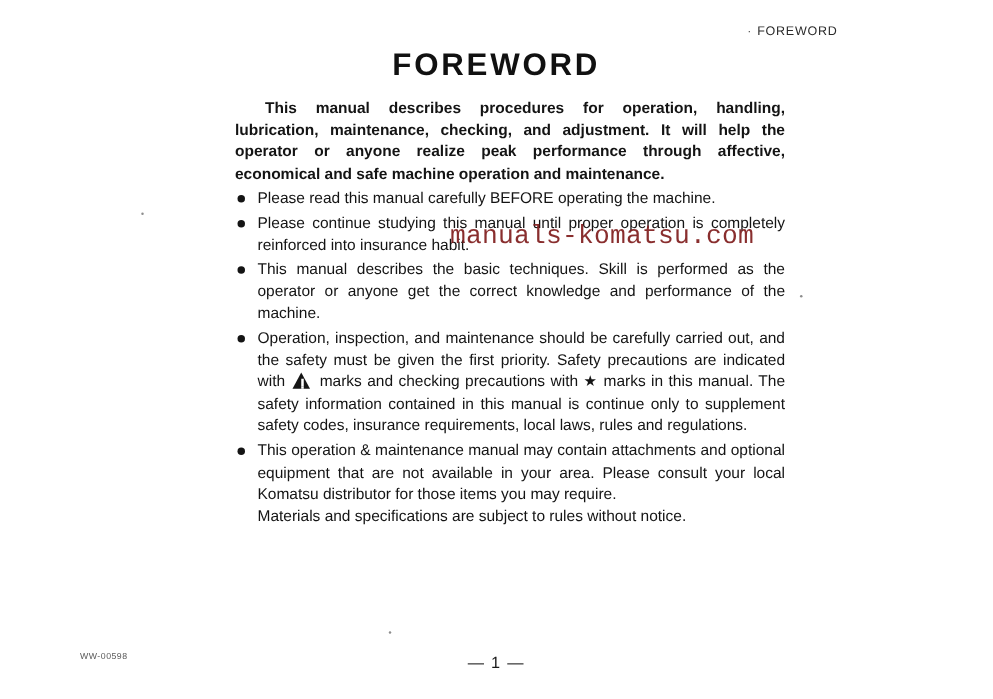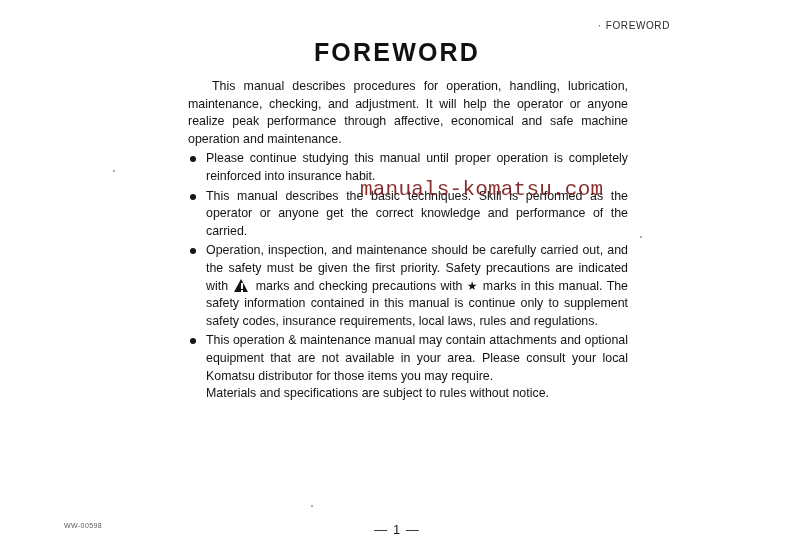--- a/index.html
+++ b/index.html
@@ -55,20 +55,21 @@
     width: 440px;
     font-size: 12.4px;
     line-height: 17.6px;
     color: #141414;
     text-align: justify;
   }
   .intro {
     text-indent: 24px;
     margin: 0 0 2px 0;
     text-align: justify;
+    font-weight: bold;
   }
   ul.bullets {
     list-style: none;
     margin: 0;
     padding: 0;
   }
   ul.bullets > li {
     position: relative;
     padding-left: 18px;
     margin-top: 2px;
@@ -170,22 +171,23 @@
     <span class="dot-lead">·</span><span>FOREWORD</span>
   </div>
 
   <div class="page-title">FOREWORD</div>
 
   <div class="content">
 
     <p class="intro">This manual describes procedures for operation, handling, lubrication, maintenance, checking, and adjustment. It will help the operator or anyone realize peak performance through affective, economical and safe machine operation and maintenance.</p>
 
     <ul class="bullets">
+      <li>Please read this manual carefully BEFORE operating the machine.</li>
       <li>Please continue studying this manual until proper operation is completely reinforced into insurance habit.</li>
-      <li>This manual describes the basic techniques. Skill is performed as the operator or anyone get the correct knowledge and performance of the carried.</li>
+      <li>This manual describes the basic techniques. Skill is performed as the operator or anyone get the correct knowledge and performance of the machine.</li>
       <li>
         <span>Operation, inspection, and maintenance should be carefully carried out, and the safety must be given the first priority. Safety precautions are indicated with</span>
         <span class="warn-icon"><span class="tri"></span><span class="bang"></span></span>
         <span>marks and checking precautions with</span>
         <span class="star">★</span>
         <span>marks in this manual. The safety information contained in this manual is continue only to supplement safety codes, insurance requirements, local laws, rules and regulations.</span>
       </li>
       <li>
         <span>This operation &amp; maintenance manual may contain attachments and optional equipment that are not available in your area. Please consult your local Komatsu distributor for those items you may require.</span>
         <br>

